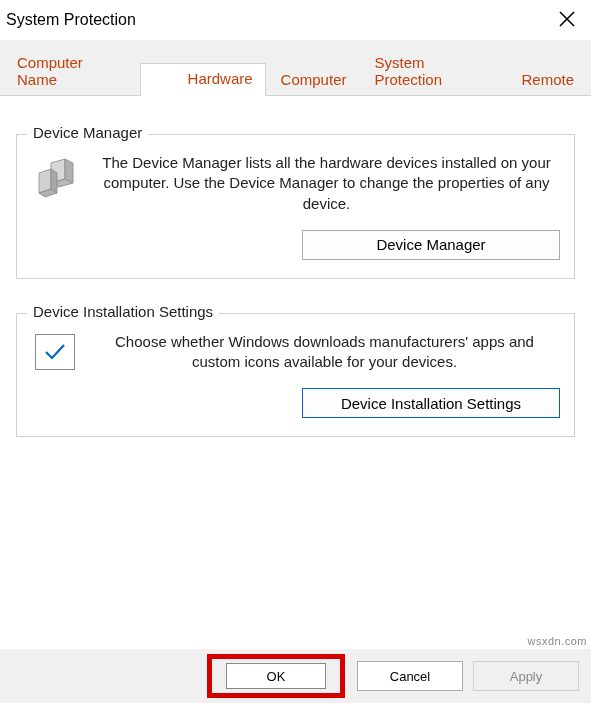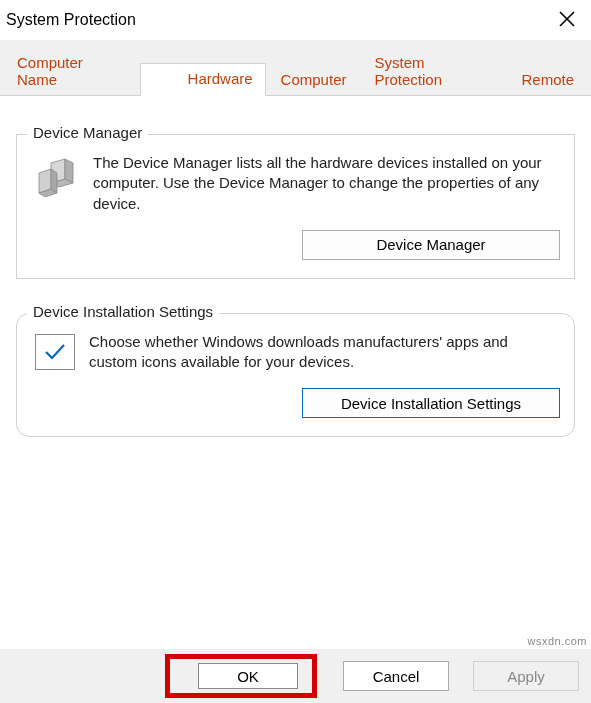--- a/index.html
+++ b/index.html
@@ -8,30 +8,30 @@
     .titlebar { display: flex; align-items: center; justify-content: space-between; padding: 4px 8px 4px 6px; height: 40px; }
     .title-text { font-size: 16px; color: #000; }
     .close-x { width: 32px; height: 32px; display: flex; align-items: center; justify-content: center; cursor: pointer; }
     .close-x svg { width: 16px; height: 16px; }
     .tabstrip { display: flex; align-items: flex-end; border-bottom: 1px solid #d0d0d0; background: #f0f0f0; padding: 6px 4px 0 4px; gap: 2px; }
     .tab { padding: 6px 12px 8px 12px; font-size: 15px; color: #c2410c; cursor: pointer; border: 1px solid transparent; border-bottom: none; position: relative; top: 1px; }
     .tab.active { background: #fff; border: 1px solid #d0d0d0; border-bottom: 1px solid #fff; padding-left: 47px; }
     .content { flex: 1; background: #fff; padding: 16px 16px 0 16px; position: relative; }
     .groupbox { border: 1px solid #d0d0d0; margin-top: 22px; padding: 18px 14px 18px 14px; position: relative; }
     .group-legend { position: absolute; top: -11px; left: 10px; background: #fff; padding: 0 6px; font-size: 15px; color: #222; }
-    .row { display: flex; gap: 14px; align-items: flex-start; }
+    .row { display: flex; gap: 14px; align-items: flex-start; text-align: center; }
     .icon-slot { width: 44px; height: 42px; flex-shrink: 0; margin-top: 2px; margin-left: 4px; }
     .desc { font-size: 15px; line-height: 1.35; color: #222; }
     .btnrow { display: flex; justify-content: flex-end; margin-top: 16px; }
     .winbtn { width: 258px; height: 30px; border: 1px solid #ababab; background: #fdfdfd; font-size: 15px; color: #000; cursor: pointer; }
     .winbtn.accent { border: 1.5px solid #0067c0; color: #000; }
     .checkbox-icon { width: 40px; height: 36px; border: 1px solid #888; background: #fff; display: flex; align-items: center; justify-content: center; flex-shrink: 0; margin-top: 2px; margin-left: 4px; }
     .checkbox-icon svg { width: 24px; height: 20px; }
     .footer { position: absolute; left: 0; right: 0; bottom: 0; height: 54px; background: #f0f0f0; display: flex; align-items: center; justify-content: flex-end; gap: 10px; padding-right: 12px; }
-    .foot-btn { width: 106px; height: 30px; font-size: 15px; text-align: center; cursor: pointer; margin-left: 14px; }
+    .foot-btn { width: 106px; height: 30px; font-size: 13px; text-align: center; cursor: pointer; }
     .foot-ok-wrap { border: 5px solid #d40000; padding: 4px 14px; display: inline-flex; margin-right: 2px; }
     .foot-ok { width: 100px; height: 26px; border: 1px solid #888; background: #fff; }
     .foot-cancel { border: 1px solid #ababab; background: #fff; text-align: center; }
     .foot-apply { border: 1px solid #d0d0d0; background: #f0f0f0; color: #888; }
     .watermark { position: absolute; right: 4px; bottom: 56px; font-size: 11px; color: #888; letter-spacing: 0.5px; }
   </style>
 </head>
 <body>
 
 <div class="window">
@@ -70,21 +70,21 @@
             <polygon points="4,38 16,34 22,38 10,42" fill="#b0b0b0" stroke="#888" stroke-width="0.8"></polygon>
           </svg>
         </div>
         <div class="desc">The Device Manager lists all the hardware devices installed on your computer. Use the Device Manager to change the properties of any device.</div>
       </div>
       <div class="btnrow">
         <button class="winbtn">Device Manager</button>
       </div>
     </div>
 
-    <div class="groupbox" style="margin-top:34px;border-radius:13px;">
+    <div class="groupbox" style="margin-top:34px;">
       <div class="group-legend">Device Installation Settings</div>
       <div class="row">
         <div class="checkbox-icon">
           <svg viewBox="0 0 24 20">
               <polyline points="3,10 9,16 21,3" fill="none" stroke="#0067c0" stroke-width="2.2"></polyline>
             </svg>
         </div>
         <div class="desc">Choose whether Windows downloads manufacturers' apps and custom icons available for your devices.</div>
       </div>
       <div class="btnrow">

